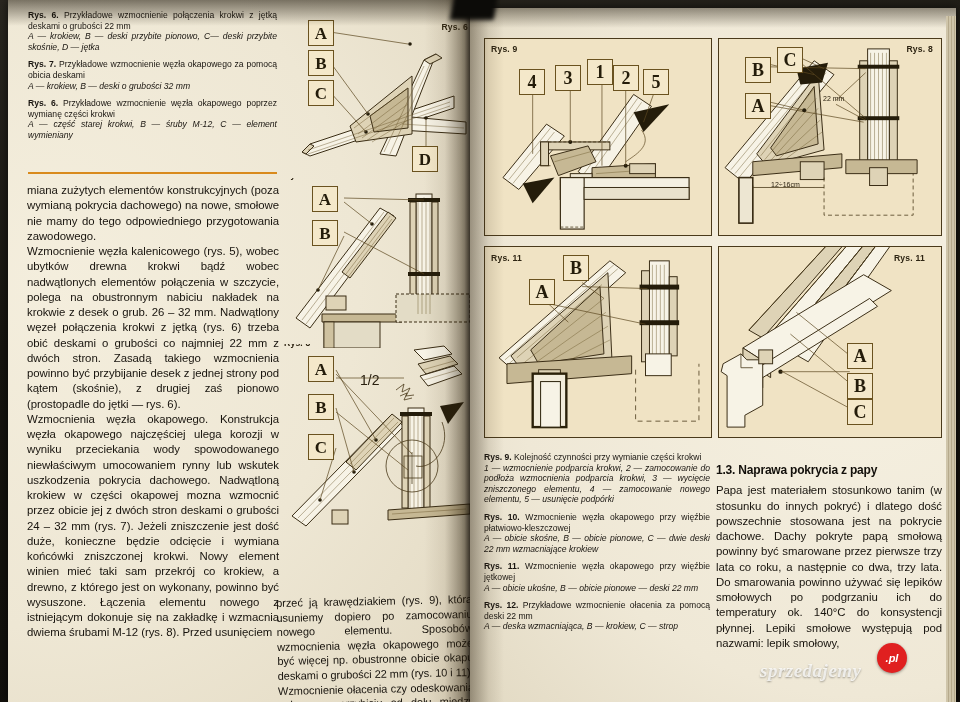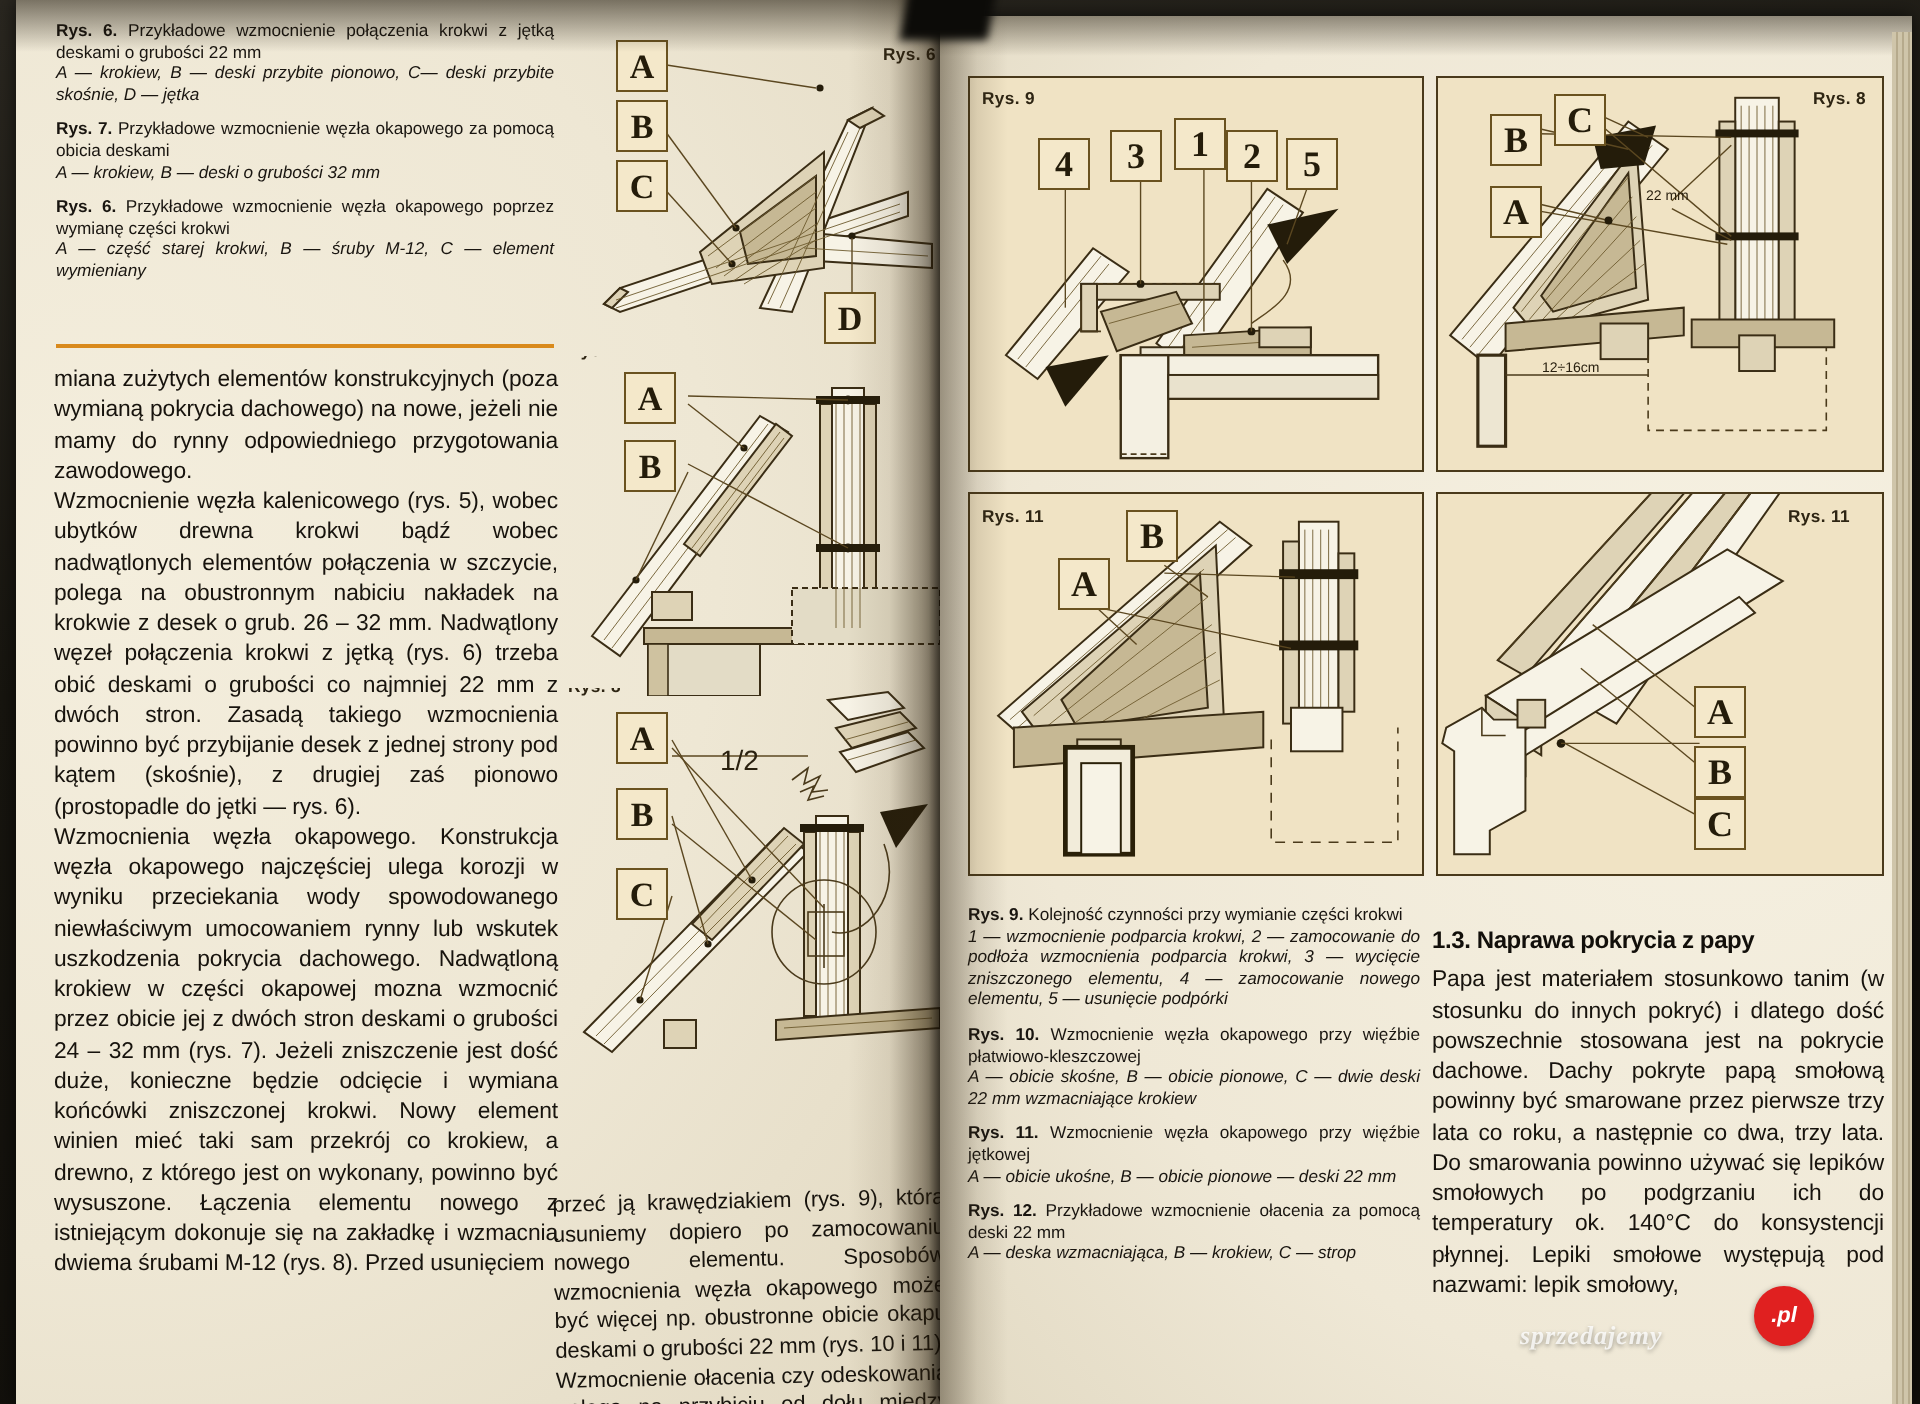--- a/index.html
+++ b/index.html
@@ -135,21 +135,21 @@
   .leader { stroke: #5b4720; stroke-width: .7; fill: none; }
   .blk { fill: #241c0a; }
 
   
   .wm {
     position: absolute; z-index: 30; pointer-events: none;
     font-family: "Liberation Serif", serif;
     font-style: italic;
     color: rgba(255,255,255,.78);
     text-shadow: 0 1px 2px rgba(0,0,0,.35);
-    font-size: 13px; letter-spacing: .5px; font-weight: 700;
+    font-size: 19px; letter-spacing: .5px; font-weight: 700;
   }
   .wm-dot {
     position:absolute; z-index:31;
     width: 30px; height: 30px; border-radius: 50%;
     background: #e02020;
     color: #fff; font-family: "Liberation Sans", sans-serif;
     font-size: 11px; font-weight: 700; font-style: italic;
     display:flex; align-items:center; justify-content:center;
     box-shadow: 0 1px 3px rgba(0,0,0,.4);
   }
@@ -178,21 +178,21 @@
         <span>Przykładowe wzmocnienie węzła okapowego poprzez wymianę części krokwi</span><br>
         <i>A — część starej krokwi, B — śruby M-12, C — element wymieniany</i>
       </div>
     </div>
 
     <div class="col" style="left:20px; top:172px; width:249px;">
       <div class="rule-orange"></div>
     </div>
 
     <div class="col body-txt" style="left:19px; top:183px; width:252px;">
-      <p>miana zużytych elementów konstrukcyjnych (poza wymianą pokrycia dachowego) na nowe, jeżeli nie mamy do rynny odpowiedniego przygotowania zawodowego.</p>
+      <p>miana zużytych elementów konstrukcyjnych (poza wymianą pokrycia dachowego) na nowe, smołowe nie mamy do tego odpowiedniego przygotowania zawodowego.</p>
       <p>Wzmocnienie węzła kalenicowego (rys. 5), wobec ubytków drewna krokwi bądź wobec nadwątlonych elementów połączenia w szczycie, polega na obustronnym nabiciu nakładek na krokwie z desek o grub. 26 – 32 mm. Nadwątlony węzeł połączenia krokwi z jętką (rys. 6) trzeba obić deskami o grubości co najmniej 22 mm z dwóch stron. Zasadą takiego wzmocnienia powinno być przybijanie desek z jednej strony pod kątem (skośnie), z drugiej zaś pionowo (prostopadle do jętki — rys. 6).</p>
       <p>Wzmocnienia węzła okapowego. Konstrukcja węzła okapowego najczęściej ulega korozji w wyniku przeciekania wody spowodowanego niewłaściwym umocowaniem rynny lub wskutek uszkodzenia pokrycia dachowego. Nadwątloną krokiew w części okapowej mozna wzmocnić przez obicie jej z dwóch stron deskami o grubości 24 – 32 mm (rys. 7). Jeżeli zniszczenie jest dość duże, konieczne będzie odcięcie i wymiana końcówki zniszczonej krokwi. Nowy element winien mieć taki sam przekrój co krokiew, a drewno, z którego jest on wykonany, powinno być wysuszone. Łączenia elementu nowego z istniejącym dokonuje się na zakładkę i wzmacnia dwiema śrubami M-12 (rys. 8). Przed usunięciem</p>
     </div>
 
     <div class="fig noborder" style="left:276px; top:4px; width:186px; height:178px;">
       <svg class="drawsvg" viewBox="0 0 186 178">
 
         <polygon class="beam" points="18,148 26,140 170,92 170,104 26,152"></polygon>
         <polygon class="beam-d" points="18,148 26,140 30,142 22,150"></polygon>
 

